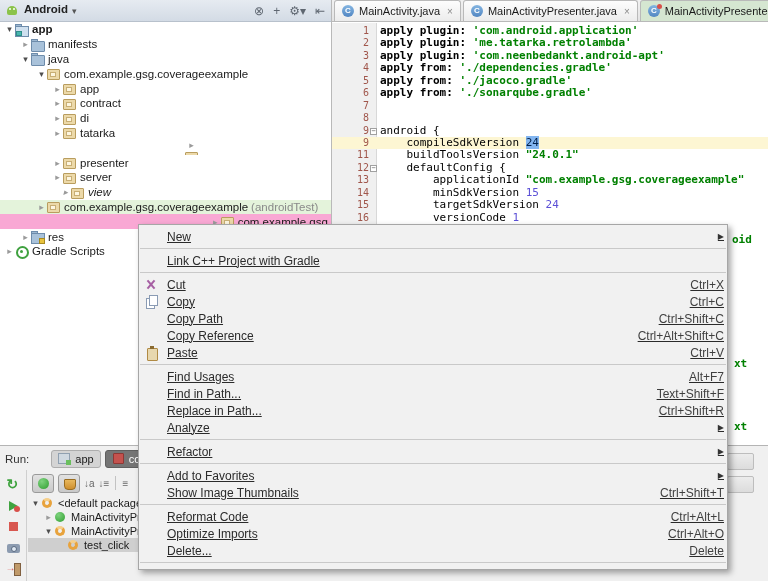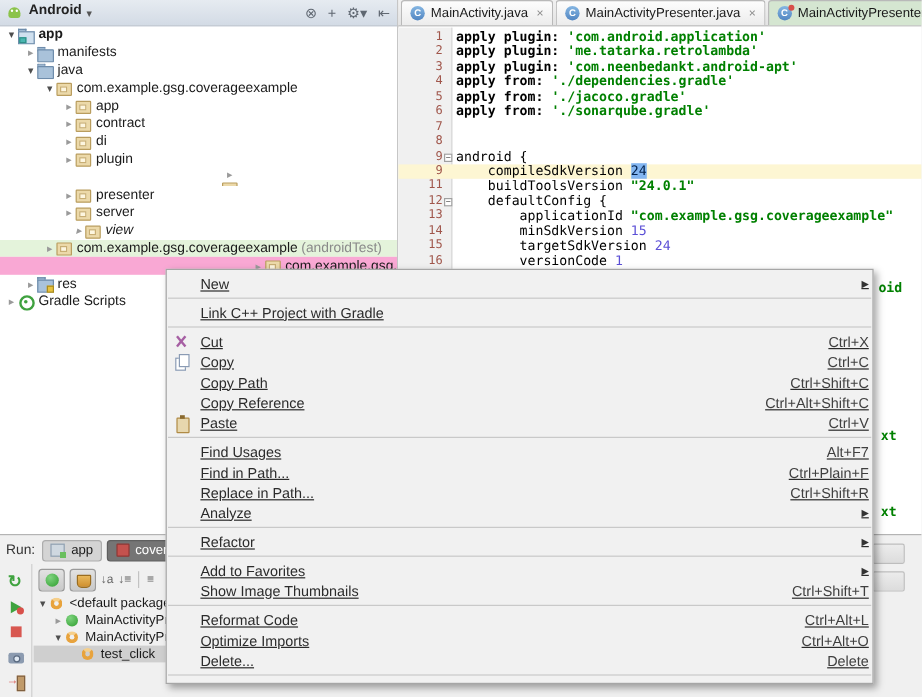--- a/index.html
+++ b/index.html
@@ -131,21 +131,21 @@
   .ctext { padding-left:2px; }
   .seg-k { font-weight:bold; color:#000; }
   .seg-s { font-weight:bold; color:#008000; }
   .seg-n { color:#5b4fd6; }
   .seg-p { color:#000; }
   .seg-sel { background:#82b5f0; color:#00204a; }
   .frag { position:absolute; color:#008000; font-weight:bold; font-family:"DejaVu Sans Mono",monospace; font-size:11px; }
 
   
   .run-window { position:absolute; left:0; top:445px; width:768px; height:136px; background:#f0f0f0; border-top:1px solid #b4b4b4; }
-  .rw-tabs { position:absolute; left:0; top:2px; height:21px; display:flex; align-items:center; gap:4px; padding-left:5px; font-size:11.5px; }
+  .rw-tabs { position:absolute; left:0; top:2px; height:21px; display:flex; align-items:center; gap:20px; padding-left:5px; font-size:11.5px; }
   .rw-label { color:#333; margin-right:2px; }
   .rtab { height:18px; display:flex; align-items:center; gap:4px; padding:0 6px; border-radius:3px;
           background:#d4d4d4; border:1px solid #adadad; font-size:11px; white-space:nowrap; }
   .rtab.active { background:#757575; border-color:#5f5f5f; color:#fff; }
   .left-strip { position:absolute; left:0; top:24px; width:27px; bottom:0; border-right:1px solid #cfcfcf;
                 display:flex; flex-direction:column; align-items:center; gap:8px; padding-top:8px; }
   .test-toolbar { position:absolute; left:28px; top:26px; height:22px; display:flex; align-items:center; gap:4px; padding-left:4px; }
   .toggle-btn { width:22px; height:19px; border:1px solid #9a9a9a; border-radius:3px;
                 background:linear-gradient(#e2e2e2,#c9c9c9); display:flex; align-items:center; justify-content:center; }
   .tb-sep { width:1px; height:14px; background:#c2c2c2; margin:0 2px; }
@@ -213,21 +213,21 @@
           <span class="lbl">contract</span>
         </div>
         <div class="pt-row" style="padding-left: 52px;">
           <span class="arrow collapsed"></span>
           <span class="ic package-icon"></span>
           <span class="lbl">di</span>
         </div>
         <div class="pt-row" style="padding-left: 52px;">
           <span class="arrow collapsed"></span>
           <span class="ic package-icon"></span>
-          <span class="lbl">plugin</span>
+          <span class="lbl">tatarka</span>
         </div>
         <div class="pt-row" style="padding-left: 52px; flex-direction: column;">
           <span class="arrow collapsed"></span>
           <span class="ic package-icon"></span>
           <span class="lbl">model</span>
         </div>
         <div class="pt-row" style="padding-left: 52px;">
           <span class="arrow collapsed"></span>
           <span class="ic package-icon"></span>
           <span class="lbl">presenter</span>
@@ -426,21 +426,21 @@
       <div class="menu-item">
         <span class="mi-icon"></span>
         <span class="mi-label">Find Usages</span>
         <span class="mi-fill"></span>
         <span class="mi-shortcut">Alt+F7</span>
       </div>
       <div class="menu-item">
         <span class="mi-icon"></span>
         <span class="mi-label">Find in Path...</span>
         <span class="mi-fill"></span>
-        <span class="mi-shortcut">Ctrl+Plain+F</span>
+        <span class="mi-shortcut">Text+Shift+F</span>
       </div>
       <div class="menu-item">
         <span class="mi-icon"></span>
         <span class="mi-label">Replace in Path...</span>
         <span class="mi-fill"></span>
         <span class="mi-shortcut">Ctrl+Shift+R</span>
       </div>
       <div class="menu-item">
         <span class="mi-icon"></span>
         <span class="mi-label">Analyze</span>

